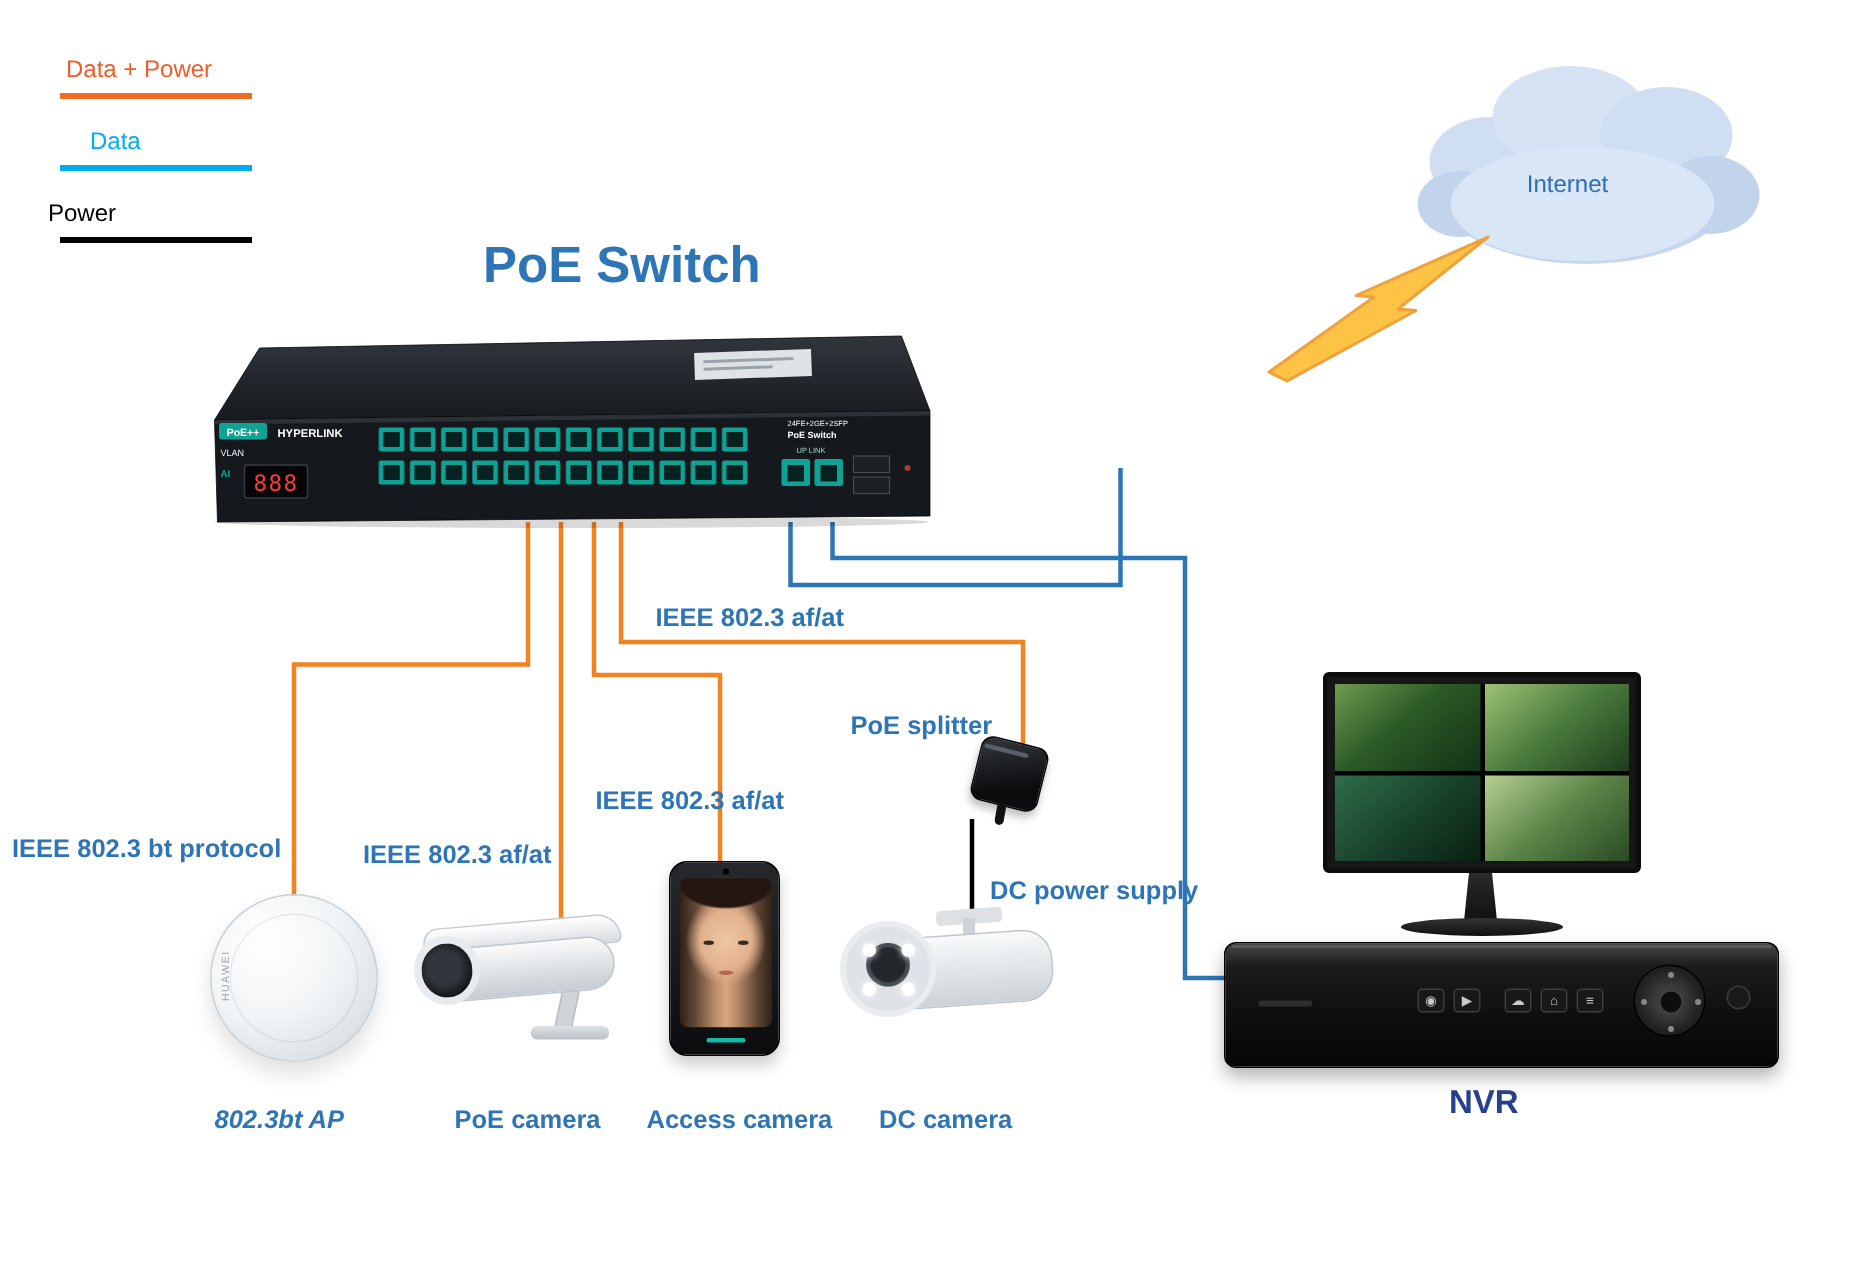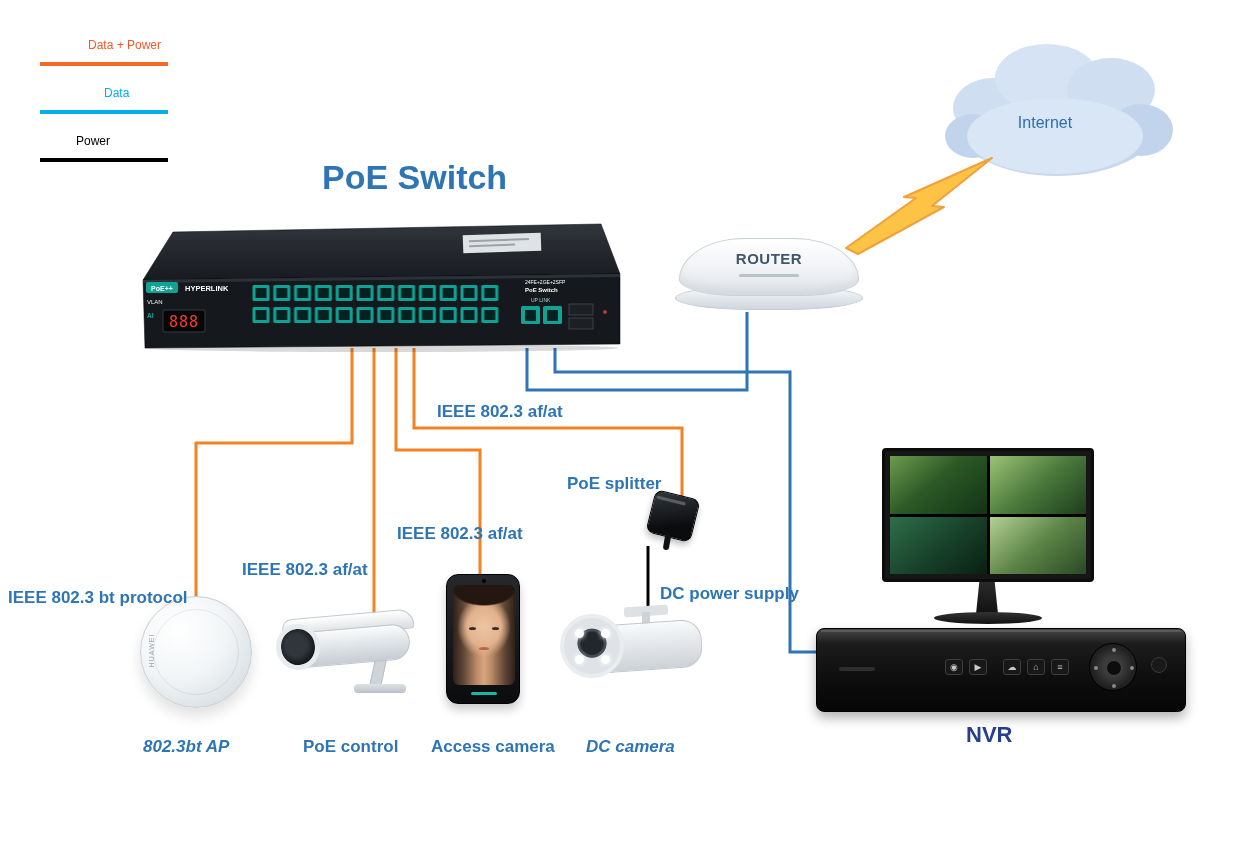--- a/index.html
+++ b/index.html
@@ -1,20 +1,20 @@
 <!DOCTYPE html>
 <html><head>
 <meta charset="utf-8">
 <style>
   * { margin:0; padding:0; box-sizing:border-box; }
   html,body { width:1237px; height:844px; background:#fff; font-family:"Liberation Sans", sans-serif; }
   .stage { position:relative; width:1237px; height:844px; background:#fff; overflow:hidden; }
   .abs { position:absolute; }
   .lbl { position:absolute; color:#2e75b6; font-weight:700; font-size:17px; white-space:nowrap; z-index:5; }
-  .legend-text { position:absolute; font-size:12px; white-space:nowrap;margin-left:44px; }
+  .legend-text { position:absolute; font-size:16px; white-space:nowrap; }
   .legend-line { position:absolute; width:128px; height:4px; }
   .c-orange { color:#f15a29; } .bg-orange { background:#f26b25; }
   .c-cyan  { color:#00aeef; } .bg-cyan { background:#00aeef; }
   .c-black { color:#000; }    .bg-black { background:#000; }
   .title { position:absolute; left:322px; top:158px; font-size:34px; font-weight:700; color:#2e75b6; z-index:5; }
   svg text { font-family:"Liberation Sans", sans-serif; }
   .z1 { z-index:1; } .z2 { z-index:2; }
   .mon-grid { position:absolute; inset:5px; display:grid; grid-template-columns:1fr 1fr; grid-template-rows:1fr 1fr; gap:3px; background:#000; }
   .nvr-btn { position:absolute; width:18px; height:16px; background:#181818; border:1px solid #3d3d3d; border-radius:3px;
              color:#c9c9c9; font-size:9px; line-height:14px; text-align:center; }
@@ -56,26 +56,20 @@
     <ellipse cx="206" cy="102" rx="32" ry="26" fill="#c2d4ec"></ellipse>
     <ellipse cx="38" cy="108" rx="28" ry="22" fill="#c2d4ec"></ellipse>
     <ellipse cx="120" cy="108" rx="88" ry="38" fill="#d9e6f6"></ellipse>
     <text x="110" y="100" font-size="16" fill="#2d6db5" text-anchor="middle">Internet</text>
   </svg>
 
   <svg class="abs z2" style="left:828px; top:148px;" width="190" height="110" viewBox="0 0 190 110">
     <polygon points="18,100 88,50 76,49 164,10 104,58 116,59 30,106" fill="#fdc345" stroke="#f0a03c" stroke-width="2" stroke-linejoin="round"></polygon>
   </svg>
 
-  <div class="abs z2" style="left:675px; top:238px; width:188px; height:74px;">
-    <div class="abs" style="left:0; top:48px; width:188px; height:24px; background:linear-gradient(180deg,#f7f9fb,#cfd6dd); border:1px solid #c2cad2; border-radius:50% / 60%;"></div>
-    <div class="abs" style="left:4px; top:0; width:180px; height:58px; background:linear-gradient(180deg,#ffffff,#eef1f4 60%,#dde2e8); border:1px solid #c9d1d8; border-radius:50% 50% 45% 45% / 100% 100% 40% 40%; box-shadow:inset 0 -6px 10px rgba(0,0,0,.05);"></div>
-    <span class="abs" style="left:0; top:12px; width:188px; text-align:center; color:#41566b; font-size:15px; font-weight:700; letter-spacing:.5px;">ROUTER</span>
-    <div class="abs" style="left:64px; top:36px; width:60px; height:3px; background:#b9c2cb; border-radius:2px;"></div>
-  </div>
 
   <svg class="abs z2" style="left:133px; top:222px;" width="495" height="130" viewBox="0 0 495 130">
     <defs>
       <linearGradient id="topGrad" x1="0" y1="0" x2="0" y2="1">
         <stop offset="0" stop-color="#31363d"></stop>
           <stop offset="1" stop-color="#171a1e"></stop>
       </linearGradient>
       <pattern id="ports" x="118" y="62" width="20.8" height="22" patternUnits="userSpaceOnUse">
         <rect x="1.5" y="1" width="17" height="16" rx="1.5" fill="#0fa396"></rect>
         <rect x="4.5" y="4" width="11" height="10" fill="#06211f"></rect>
@@ -188,21 +182,21 @@
       <div class="abs" style="left:4px; top:22px; width:4px; height:4px; border-radius:50%; background:#888;"></div>
       <div class="abs" style="left:40px; top:22px; width:4px; height:4px; border-radius:50%; background:#888;"></div>
     </div>
     <div class="abs" style="left:334px; top:28px; width:16px; height:16px; border-radius:50%; background:#191919; border:1px solid #3a3a3a;"></div>
   </div>
 
   <div class="lbl" style="left:437px; top:402px;">IEEE 802.3 af/at</div>
   <div class="lbl" style="left:567px; top:474px;">PoE splitter</div>
   <div class="lbl" style="left:397px; top:524px;">IEEE 802.3 af/at</div>
   <div class="lbl" style="left:660px; top:568px;margin-top:16px;">DC power supply</div>
-  <div class="lbl" style="left:8px; top:588px;">IEEE 802.3 bt protocol</div>
+  <div class="lbl" style="left:8px; top:556px;">IEEE 802.3 bt protocol</div>
   <div class="lbl" style="left:242px; top:560px;">IEEE 802.3 af/at</div>
   <div class="lbl" style="left:143px; top:737px;font-style:italic;">802.3bt AP</div>
-  <div class="lbl" style="left:303px; top:737px;">PoE control</div>
+  <div class="lbl" style="left:303px; top:737px;">PoE camera</div>
   <div class="lbl" style="left:431px; top:737px;">Access camera</div>
-  <div class="lbl" style="left:586px; top:737px;font-style:italic;">DC camera</div>
+  <div class="lbl" style="left:586px; top:737px;">DC camera</div>
   <div class="lbl" style="left:966px; top:722px; font-size:22px; color:#27408b;">NVR</div>
 
 </div>
 
 </body></html>

